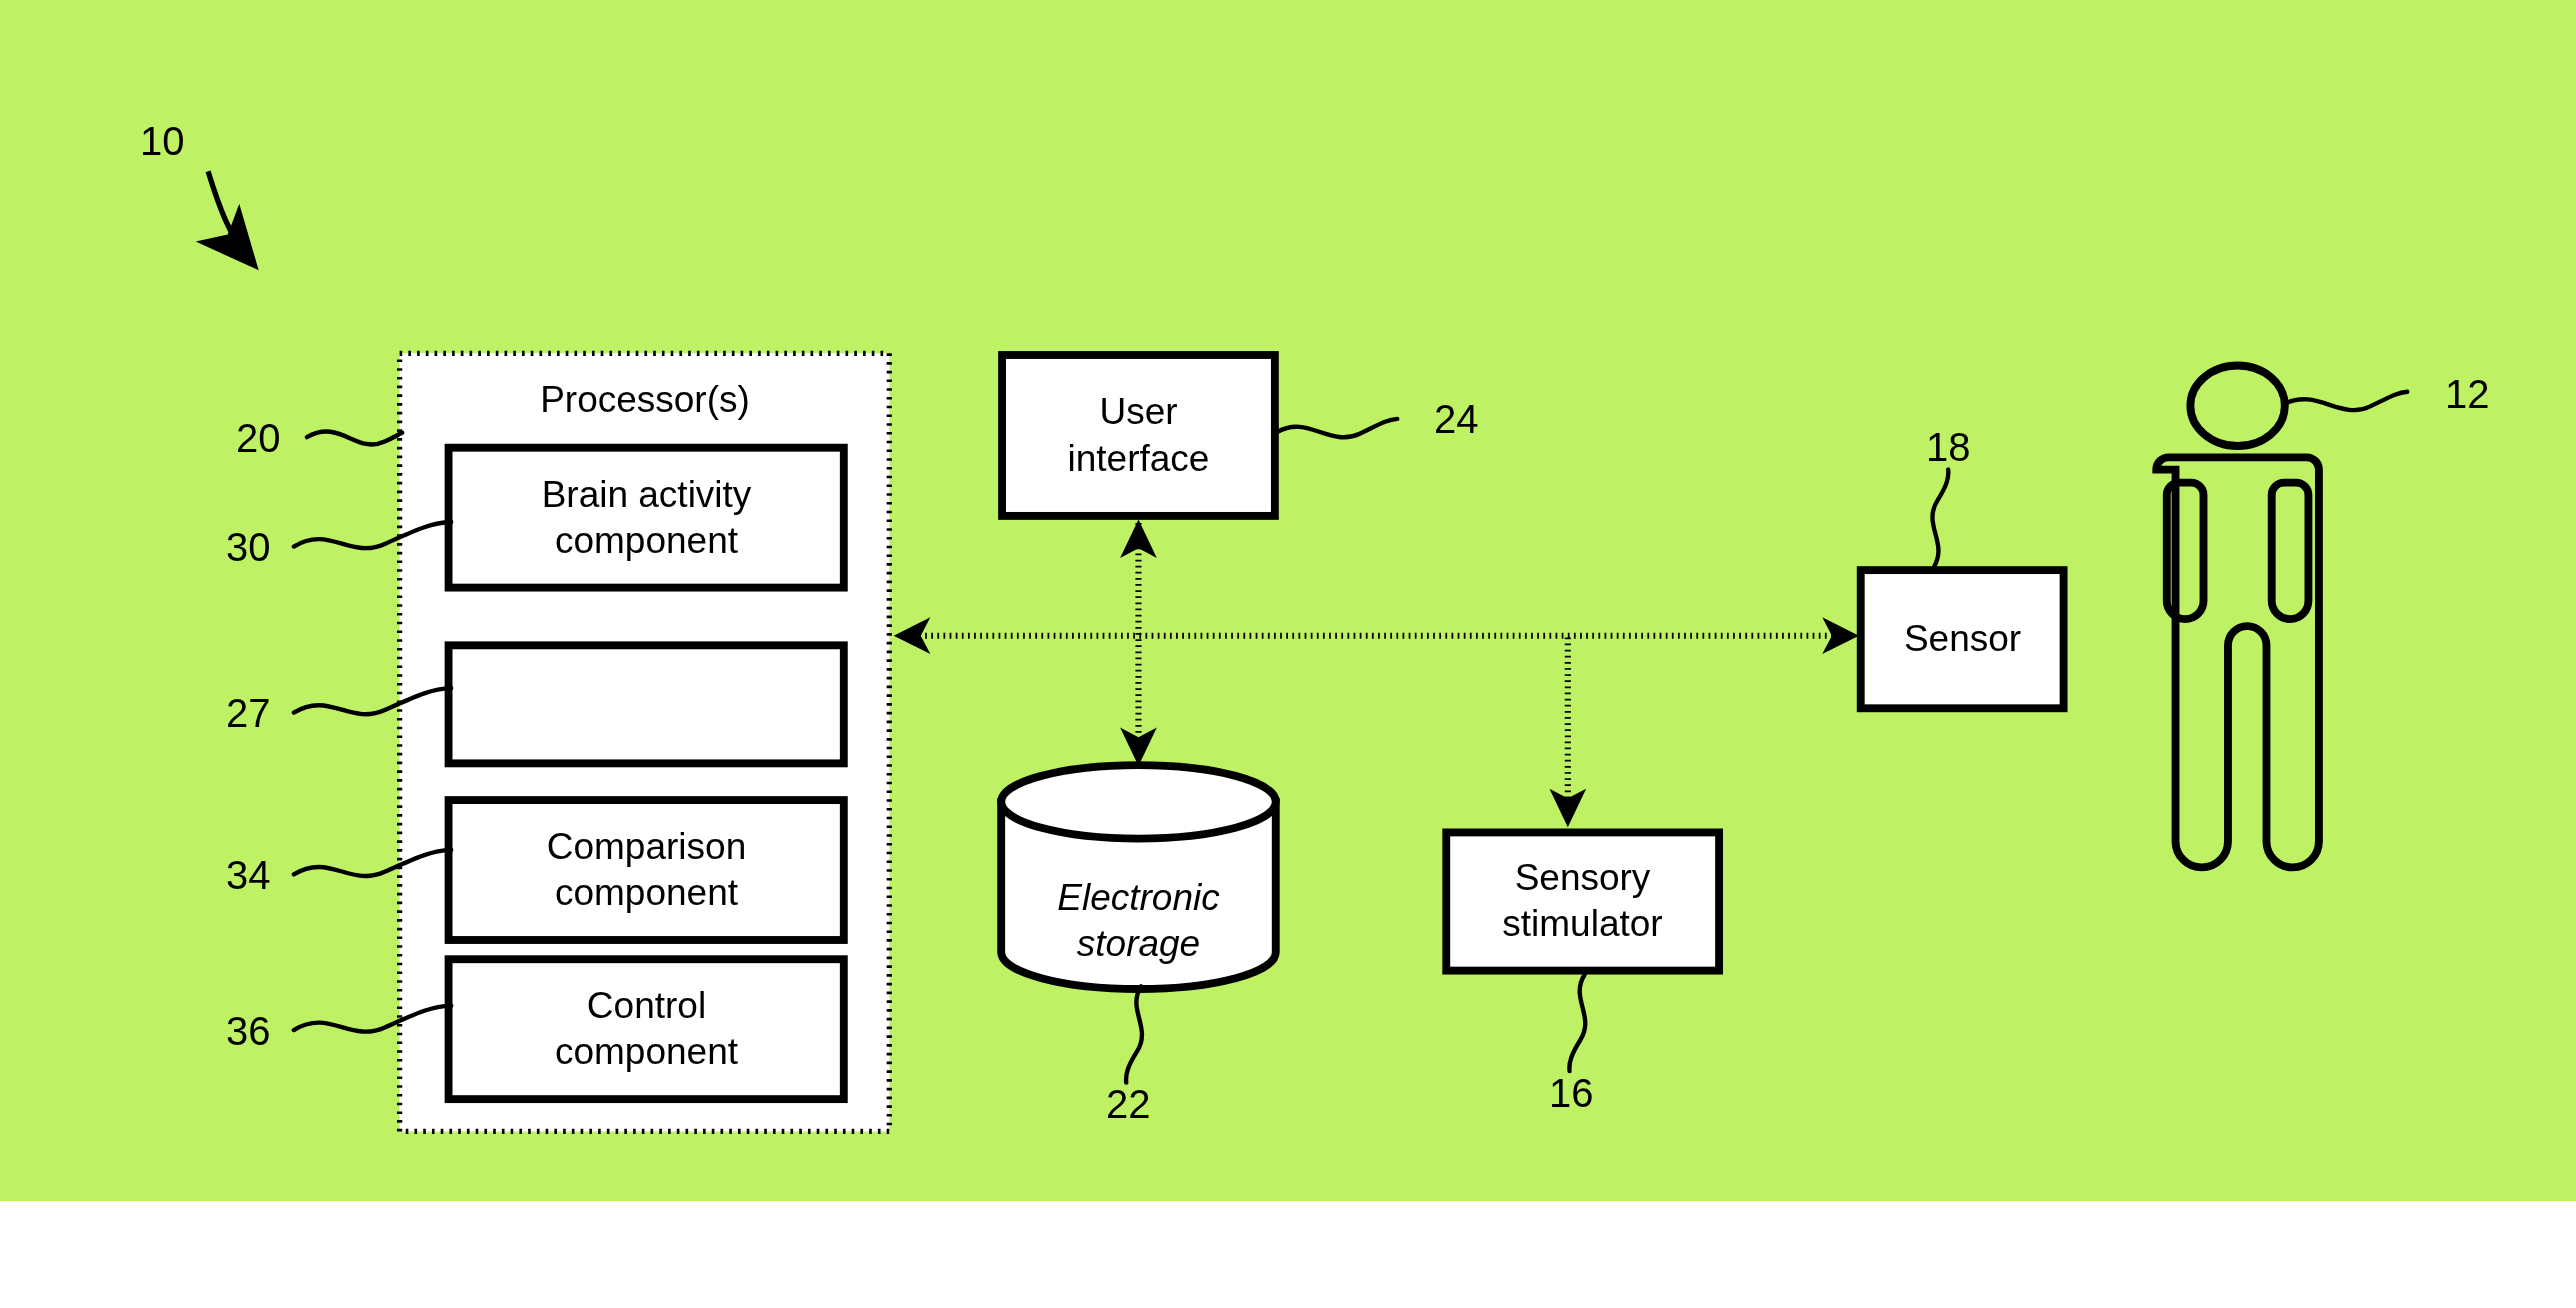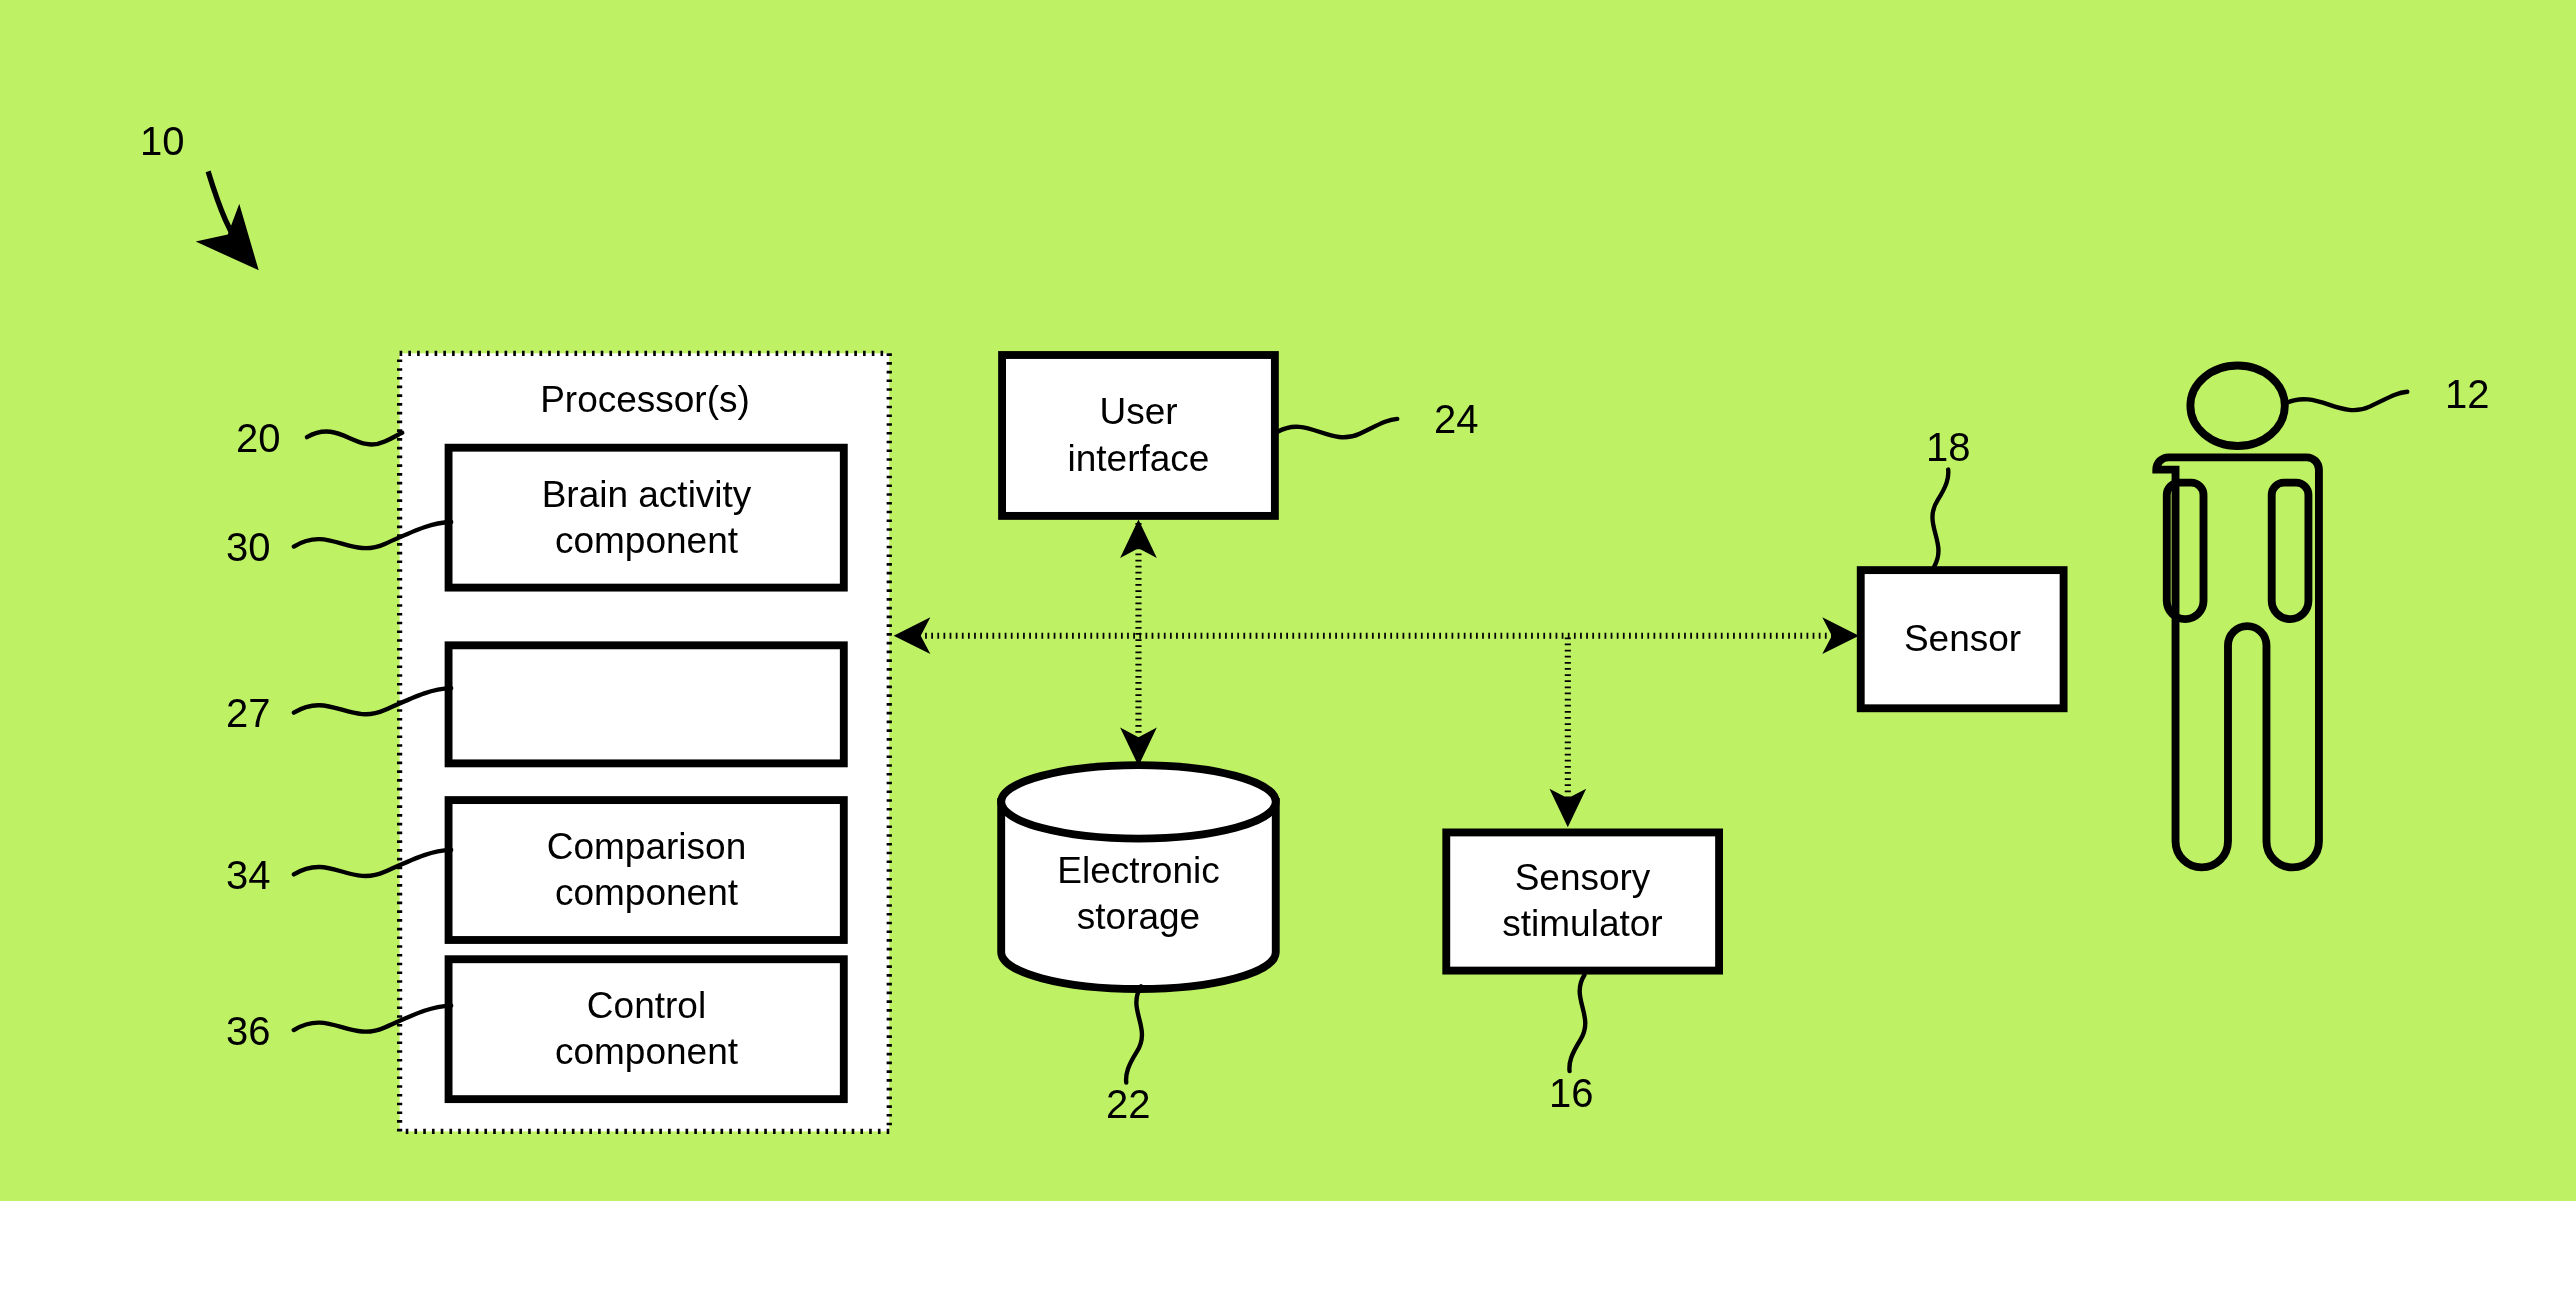--- a/index.html
+++ b/index.html
@@ -180,21 +180,21 @@
 
   <div class="ref-num" style="left:226px; top:527px;">30</div>
   <div class="ref-num" style="left:226px; top:693px;">27</div>
   <div class="ref-num" style="left:226px; top:855px;">34</div>
   <div class="ref-num" style="left:226px; top:1011px;">36</div>
 
   <div class="box-label" style="left:1002px; top:355px; width:273px; height:161px;">User
 interface</div>
   <div class="ref-num" style="left:1406px; top:399px;margin-left:28px;">24</div>
 
-  <div class="box-label" style="left:1001px; top:833px; width:275px; height:122px;">Electronic
+  <div class="box-label" style="left:1001px; top:860px; width:275px; height:122px;font-style:italic;">Electronic
 storage</div>
   <div class="ref-num" style="left:1106px; top:1084px;">22</div>
 
   <div class="box-label" style="left:1446px; top:832px; width:273px; height:138px;">Sensory
 stimulator</div>
   <div class="ref-num" style="left:1549px; top:1073px;">16</div>
 
   <div class="box-label" style="left:1861px; top:570px; width:203px; height:138px;">Sensor</div>
   <div class="ref-num" style="left:1926px; top:427px;">18</div>
 

